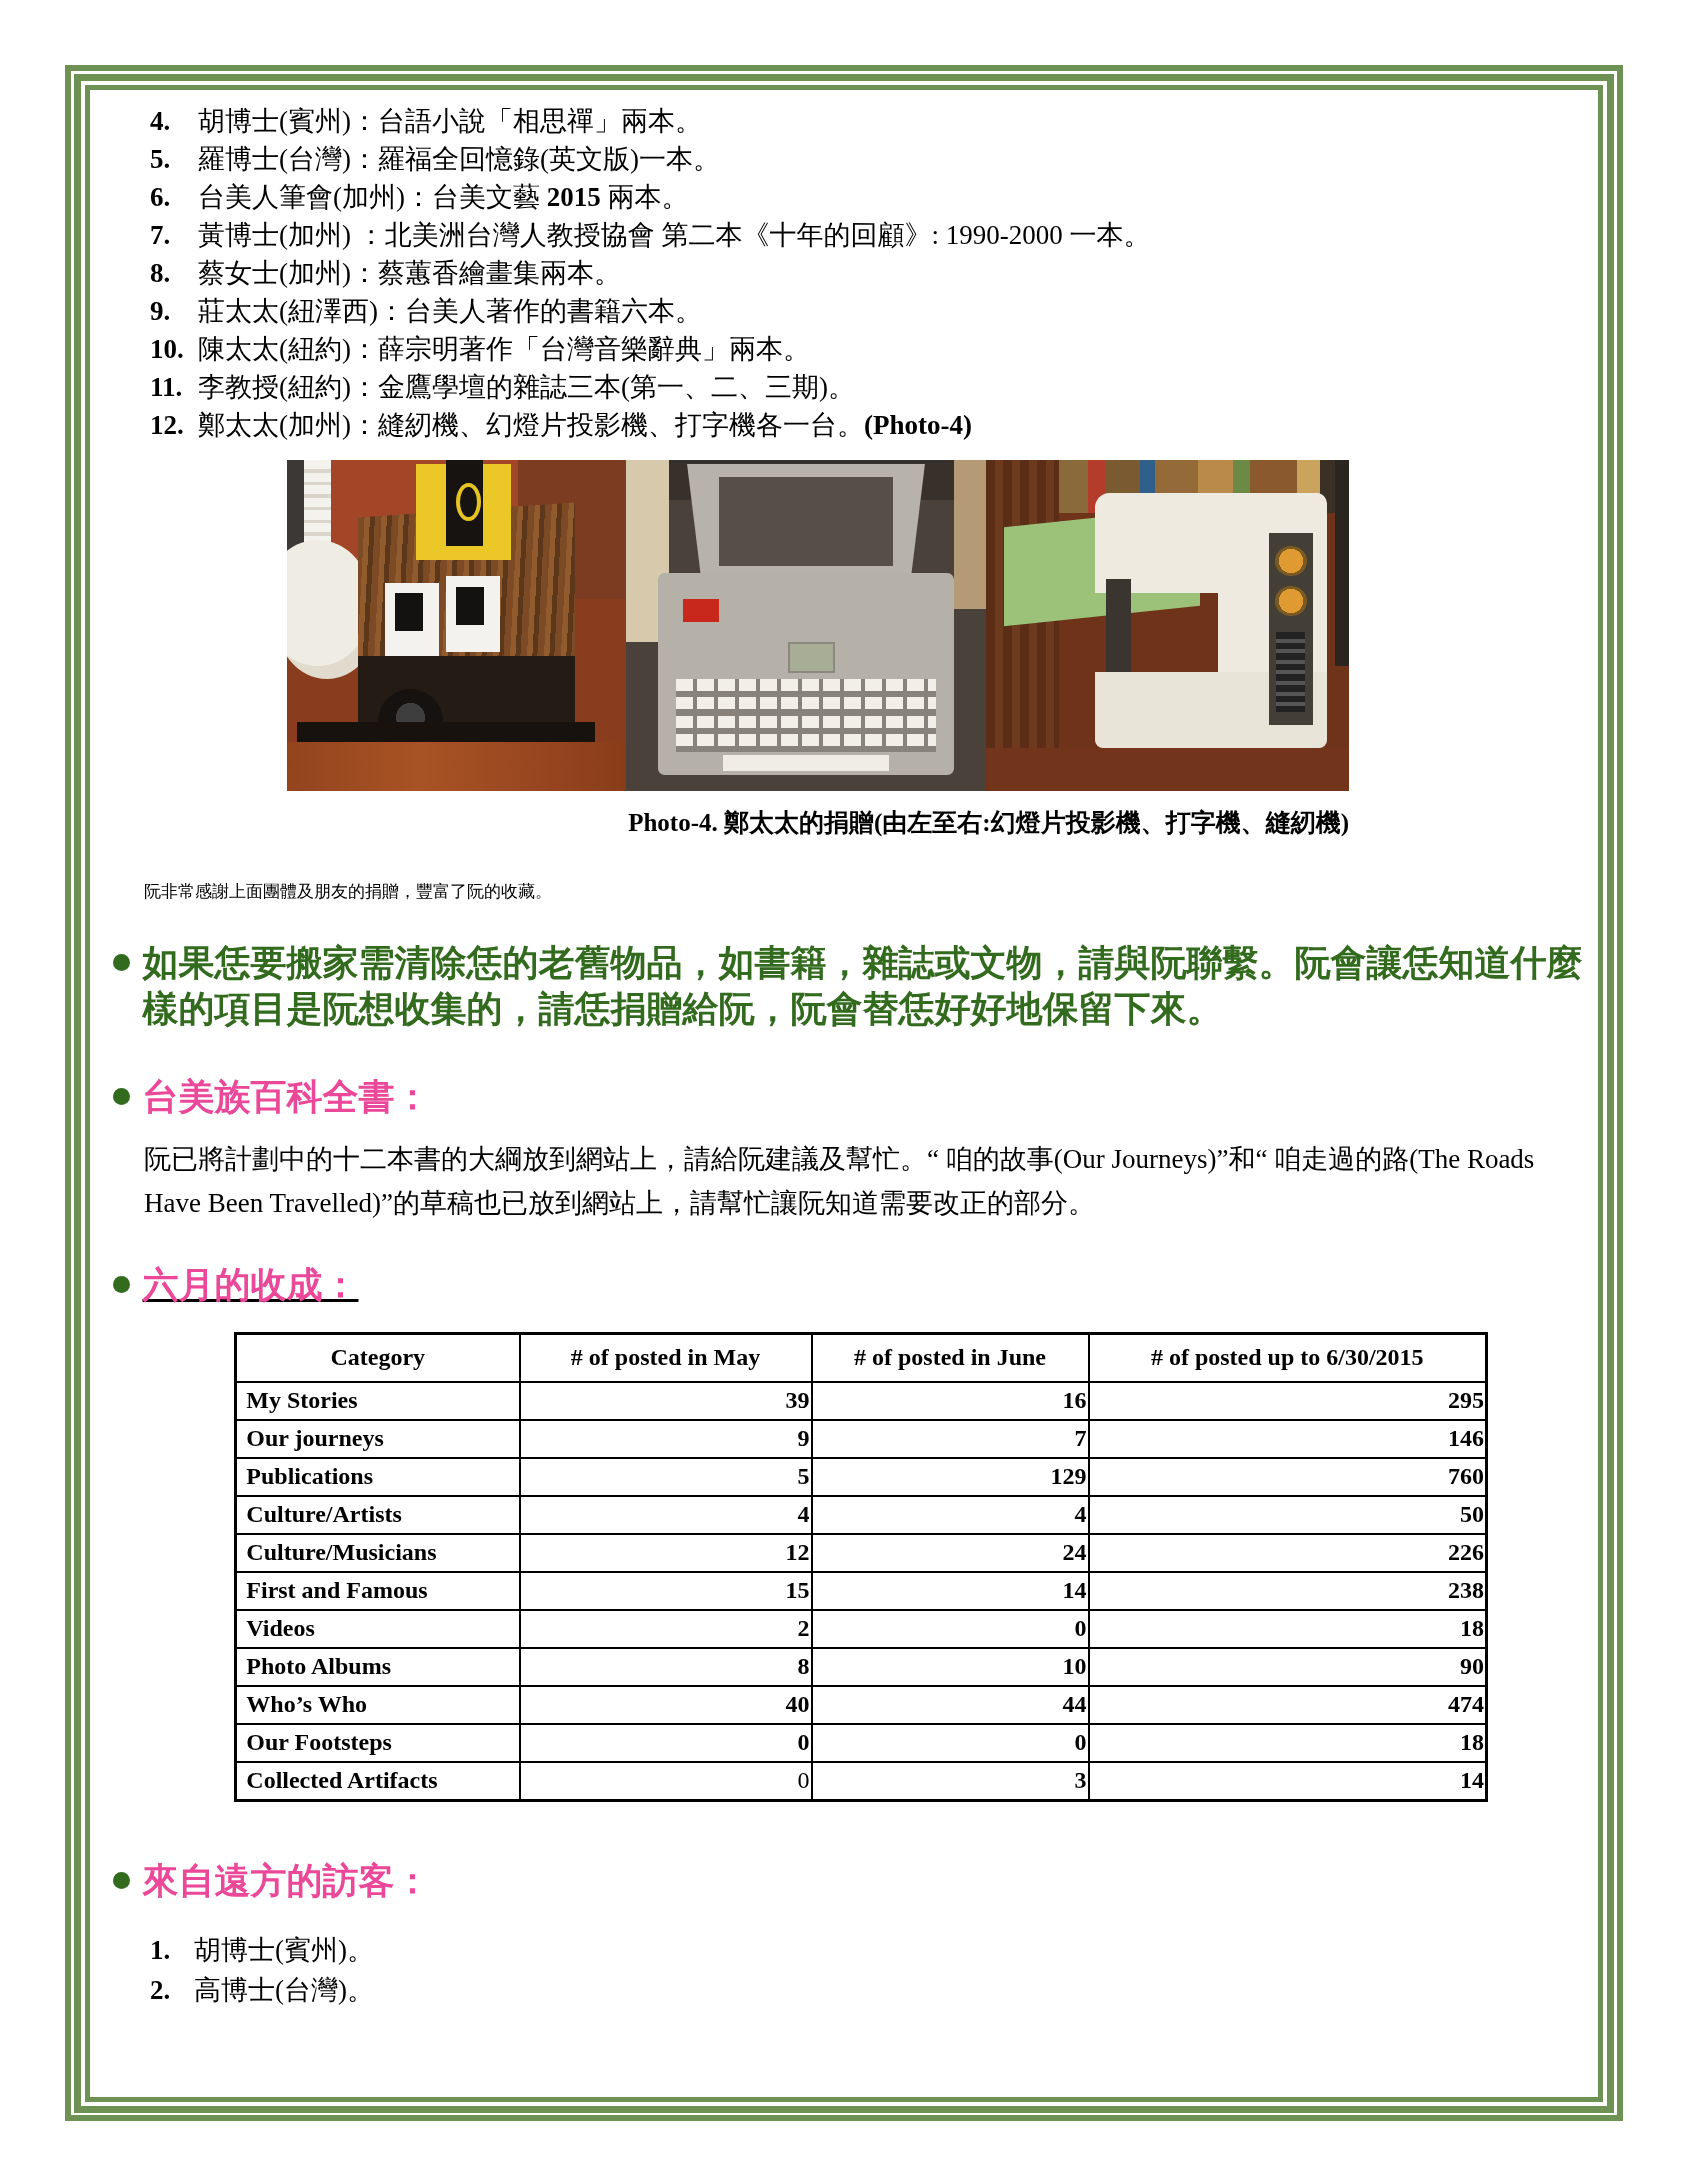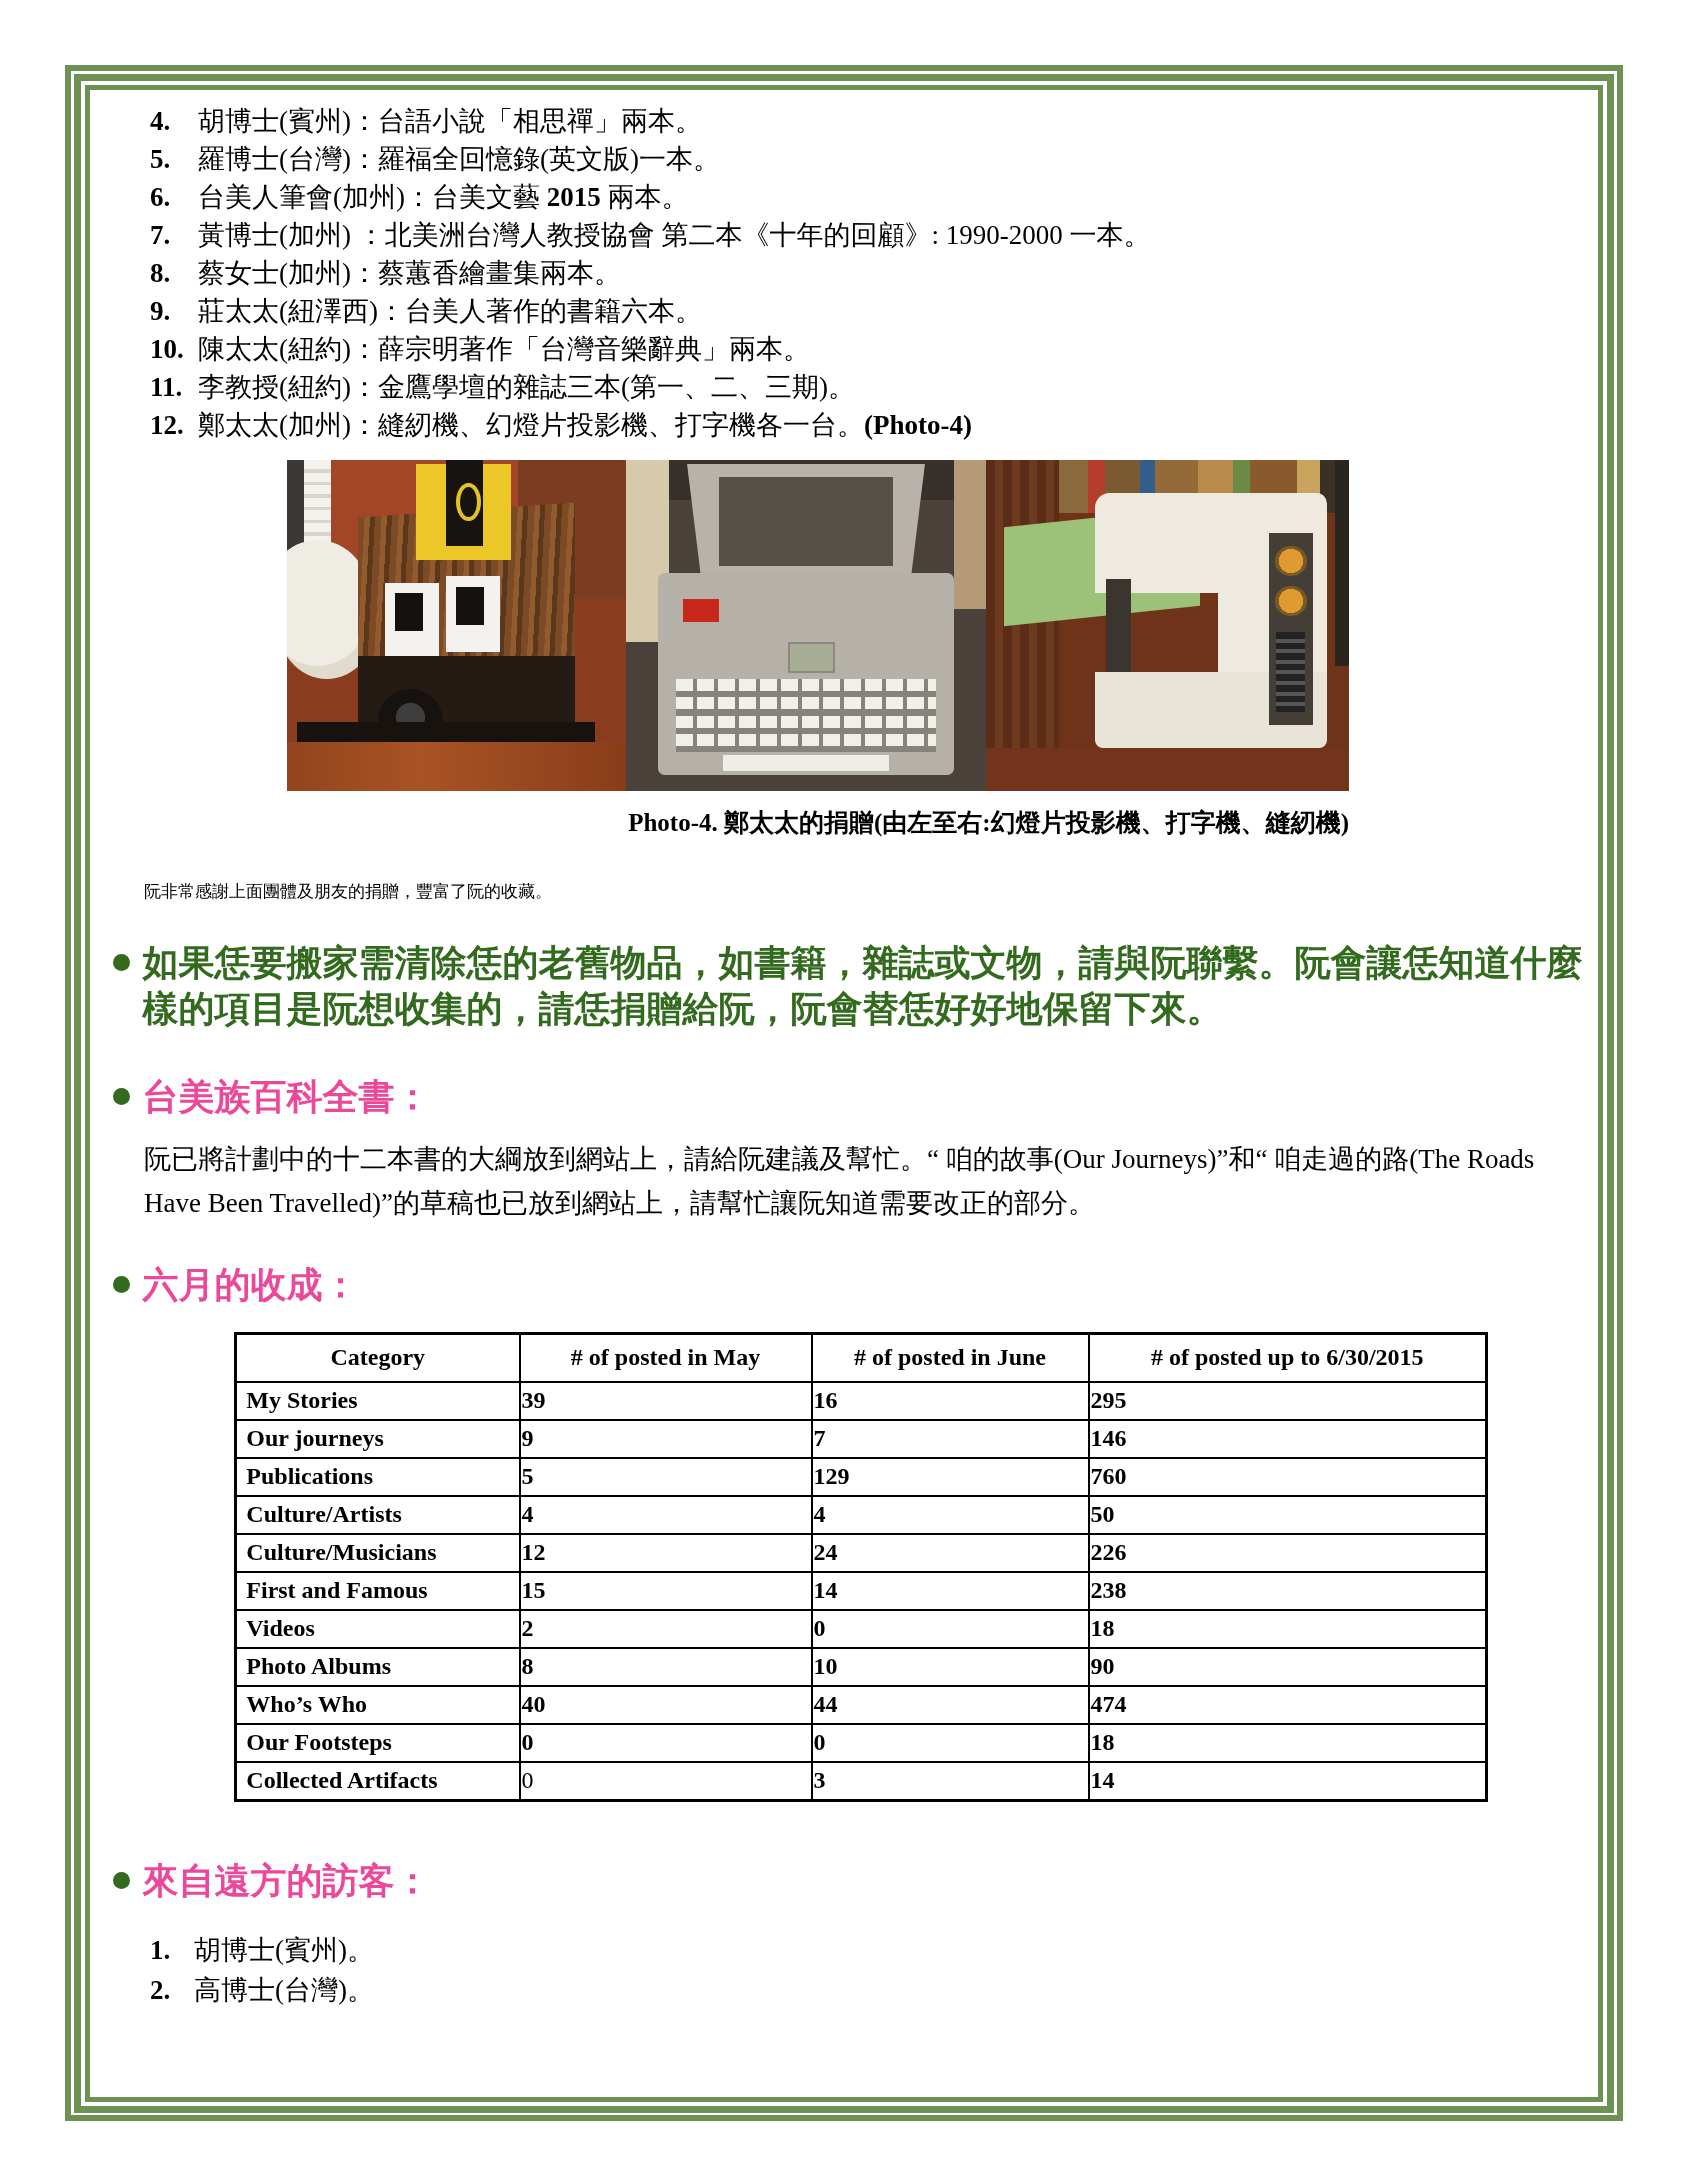--- a/index.html
+++ b/index.html
@@ -76,29 +76,29 @@
   .thanks{margin:41px 13.2px 0 50px;font-size:17px;}
 
   .bullet{display:flex;margin-left:18.5px;}
   .dot{flex:0 0 30px;width:30px;position:relative;}
   .dot i{position:absolute;left:0;top:14.6px;width:17px;height:17px;border-radius:50%;background:#336b1e;display:block;}
   .b1{margin-top:37px;}
   .b1 .btxt{font-size:36px;font-weight:bold;color:#336b1e;line-height:46px;margin-right:6.6px;}
   .bhead{font-size:36px;font-weight:bold;color:#ec4899;line-height:46px;}
   .b2{margin-top:42px;}
   .b2body{margin:17px 20px 0 50px;font-size:27px;line-height:44px;}
-  .b3{margin-top:37px;}
+  .b3{margin-top:37px;text-decoration:underline;}
 
   table.harvest{border-collapse:collapse;margin:24px 0 0 140px;table-layout:fixed;}
   table.harvest th,table.harvest td{border:2px solid #000;font-size:24px;}
   table.harvest{border:3.3px solid #000;}
   table.harvest th{font-weight:bold;height:44px;text-align:center;}
   table.harvest td{height:34px;font-weight:bold;}
   td.cat{text-align:left;padding-left:9.3px;}
-  td.val{text-align:left;}
+  td.val{text-align:right;}
   td.val.light{font-weight:normal;}
   .c0{width:284px;} .c1{width:292px;} .c2{width:277px;} .c3{width:398px;}
 
   .note{margin:41px 13.2px 0 135px;font-size:27px;}
   .b4{margin-top:56px;}
   .visitors{margin:26.5px 0 0 56px;}
   .visitors .li{display:flex;line-height:40px;font-size:27px;}
   .visitors .num{font-weight:bold;width:44px;flex:0 0 44px;}
 </style>
 </head>

